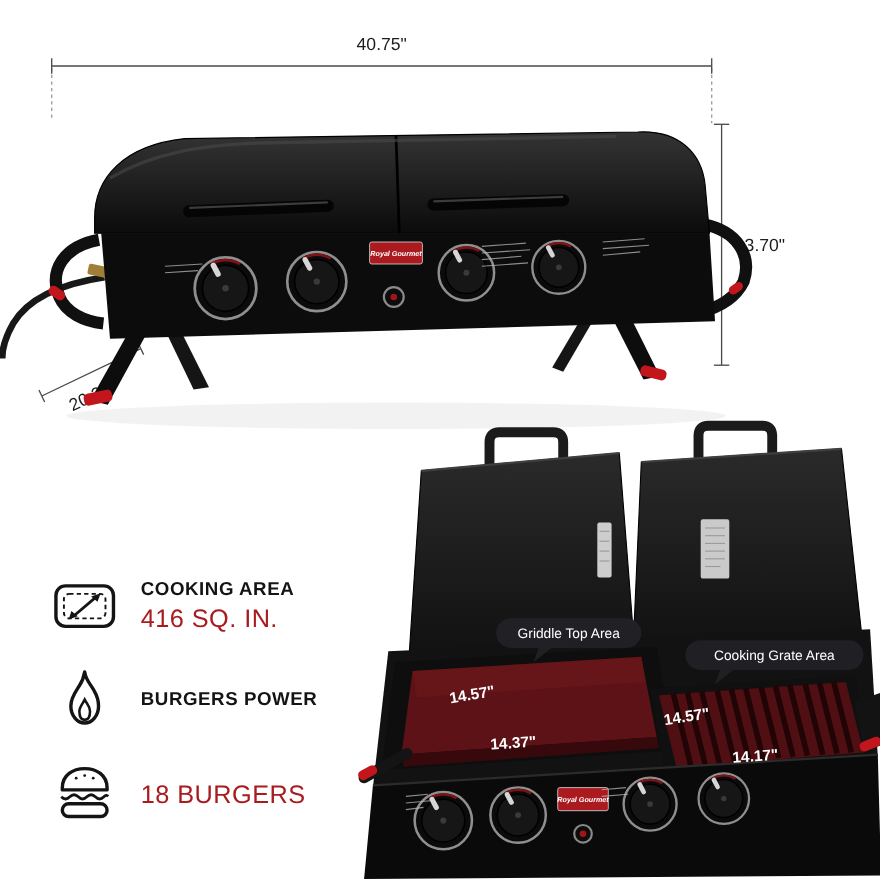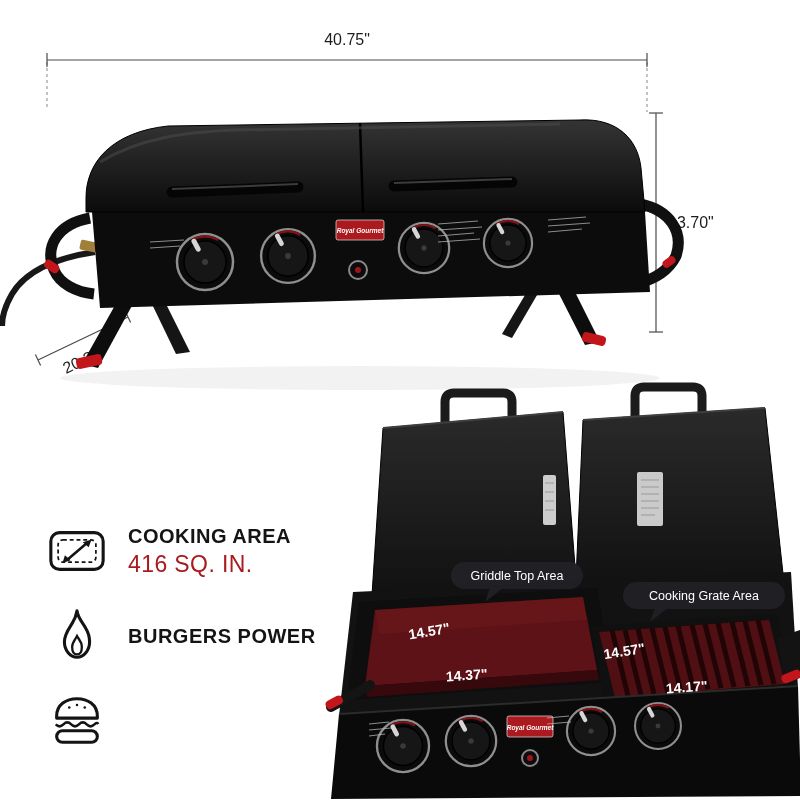--- a/index.html
+++ b/index.html
@@ -4,21 +4,21 @@
 <style>
   *{margin:0;padding:0;box-sizing:border-box}
   html,body{background:#fff}
   .canvas{position:relative;width:800px;height:800px;background:#ffffff;overflow:hidden;
           font-family:"Liberation Sans",sans-serif}
   .closed-grill-svg{position:absolute;left:0;top:0}
   .open-grill-svg{position:absolute;left:325px;top:380px}
   .features{position:absolute;left:46px;top:520px;display:flex;flex-direction:column;gap:23px}
   .feature-row{display:flex;align-items:center;gap:20px}
   .feature-icon{width:62px;height:62px;flex:0 0 62px}
-  .feature-title{font-size:20px;font-weight:bold;color:#141414;letter-spacing:.5px}
+  .feature-title{font-size:17px;font-weight:bold;color:#141414;letter-spacing:.5px}
   .feature-value{font-size:23px;font-weight:normal;color:#a81b1f;letter-spacing:.4px;margin-top:3px}
   svg text{font-family:"Liberation Sans",sans-serif}
   .dim-label{font-size:16px;fill:#1d1d1d}
   .surface-dim{font-size:14px;font-weight:bold;fill:#ffffff}
   .pill rect{fill:#212126;opacity:.95}
   .pill-text{font-size:12.5px;fill:#ffffff}
   .fineprint line{stroke:#b9b9b9;stroke-width:1;opacity:.75}
 </style>
 </head>
 <body>
@@ -160,20 +160,21 @@
         <svg width="62" height="62" viewBox="0 0 64 64" fill="none" stroke="#141414">
           <path d="M11,29 L11,27 C11,15 21,9 32,9 C43,9 53,15 53,27 L53,29 Z" stroke-width="3.2" stroke-linejoin="round"></path>
           <circle cx="24" cy="18" r="1.3" fill="#141414" stroke="none"></circle>
           <circle cx="32" cy="15.5" r="1.3" fill="#141414" stroke="none"></circle>
           <circle cx="40" cy="18" r="1.3" fill="#141414" stroke="none"></circle>
           <path d="M10,35.5 q4,4 8,0 q4,-4 8,0 q4,4 8,0 q4,-4 8,0 q4,4 8,0 q2.5,-2.5 4,-0.5" stroke-width="2.6"></path>
           <rect x="11" y="42" width="42" height="12" rx="6" stroke-width="3.2"></rect>
         </svg>
       </div>
       <div class="feature-text">
+        <div class="feature-value">18 BURGERS</div>
       </div>
     </div>
   </div>
 
   <svg class="open-grill-svg" width="475" height="420" viewBox="0 0 475 420">
 
     <g>
       <path d="M120,50 L120,22 Q120,13 129,13 L178,13 Q187,13 187,22 L187,52" stroke="#1b1b1b" stroke-width="9" fill="none" stroke-linecap="round"></path>
       <polygon points="58,48 238,32 252,212 46,230" fill="url(#lidGrad2)" stroke="#000" stroke-width="1"></polygon>
       <line x1="58" y1="48" x2="238" y2="32" stroke="#3f3f3f" stroke-width="2"></line>

